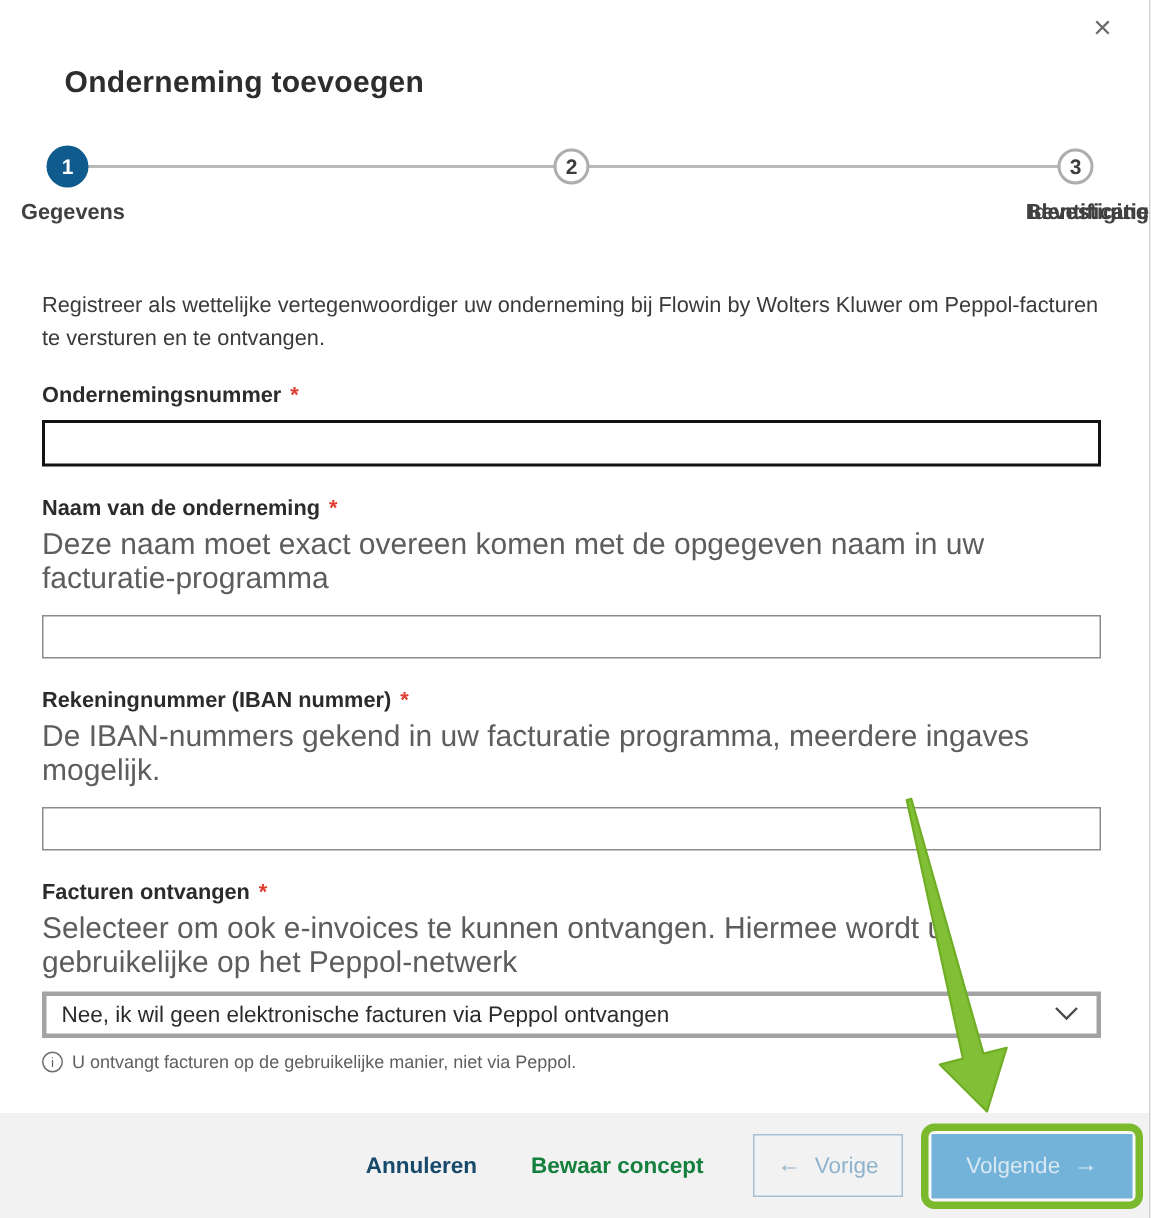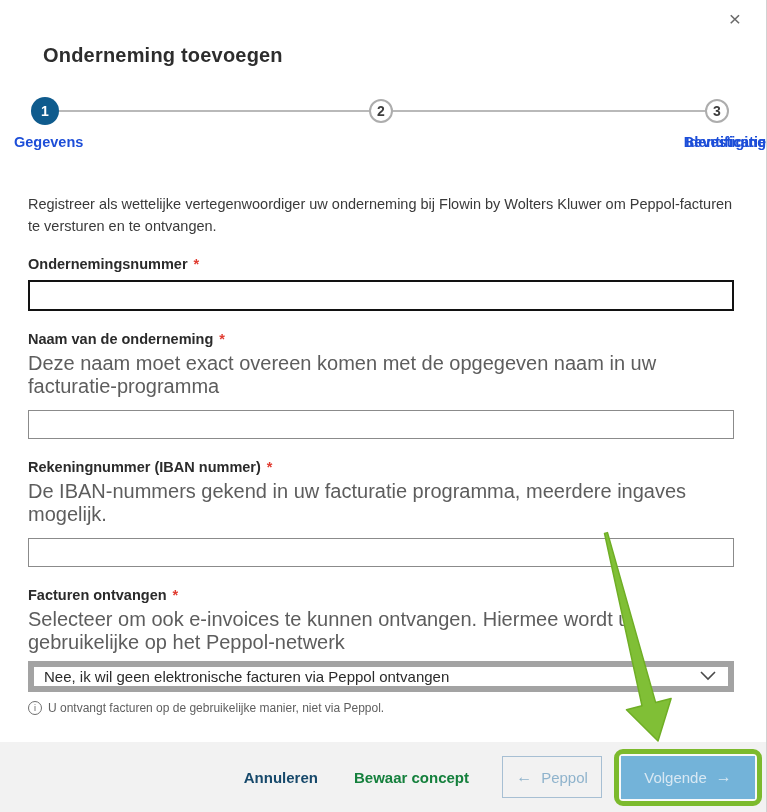--- a/index.html
+++ b/index.html
@@ -18,39 +18,39 @@
   .stepper{position:relative;height:58px;margin:30px -32px 0 -28px;}
   .stepper .track{position:absolute;left:48px;right:52px;top:13px;height:2px;background:#b9b9b9;}
   .step-circle{
     position:absolute;border-radius:50%;display:flex;align-items:center;justify-content:center;
     font-size:14px;font-weight:700;box-sizing:border-box;background:#fff;
   }
   .step-circle.active{left:31px;top:0;width:28px;height:28px;background:#0f5b8d;color:#fff;}
   .step-circle.idle{top:2px;width:24px;height:24px;border:2px solid #adadad;color:#3c3c3c;}
   .step-circle.s2{left:369px;}
   .step-circle.s3{left:705px;}
-  .step-label{position:absolute;top:37px;font-size:14.5px;font-weight:700;color:#1d4ed8;}
+  .step-label{position:absolute;top:37px;font-size:14.5px;font-weight:700;color:#404040;}
   .step-label.l1{left:14px;}
   .step-label.l2{left:0;width:100%;text-align:right;}
   .step-label.l3{right:0;}
   
   .intro{margin:38px 0 0 0;font-size:14.5px;line-height:1.55;color:#3a3a3a;max-width:707px;}
   .field-label{margin:18px 0 0 0;font-size:14.5px;font-weight:700;color:#2b2b2b;}
   .req{color:#e03c31;margin-left:6px;}
   .helper{margin:5px 0 0 0;font-size:20px;color:#5d5d5d;}
   .txt-input{
     display:block;box-sizing:border-box;width:100%;font-family:"Liberation Sans",sans-serif;
     font-size:15px;padding:0 9px;background:#fff;outline:none;
   }
   .txt-input.focused{margin-top:8px;height:31px;border:2px solid #121212;}
   .txt-input.normal{margin-top:12px;height:29px;border:1px solid #8b8b8b;}
   .g2 .field-label,.g3 .field-label,.g4 .field-label{margin-top:20px;}
   
   .select-box{
-    margin-top:7px;box-sizing:border-box;height:31px;border:6px solid #a3a3a3;background:#fff;
+    margin-top:7px;box-sizing:border-box;height:31px;border:3px solid #a3a3a3;background:#fff;
     display:flex;align-items:center;justify-content:space-between;padding:0 12px 0 10px;
     font-size:15px;color:#2b2b2b;cursor:pointer;
   }
   .info-row{margin-top:9px;display:flex;align-items:center;gap:6px;color:#5f5f5f;font-size:12px;}
   .info-icon{
     width:12px;height:12px;border:1px solid #6f6f6f;border-radius:50%;display:inline-flex;
     align-items:center;justify-content:center;font-size:9px;color:#5f5f5f;flex:0 0 auto;
   }
   
   .footer{
@@ -145,21 +145,21 @@
       </div>
     </div>
 
   </div>
 
   <div class="footer">
     <button class="link annuleren">Annuleren</button>
     <button class="link bewaar">Bewaar concept</button>
     <button class="btn vorige">
       <span class="arrow-glyph">←</span>
-      <span>Peppol</span>
+      <span>Vorige</span>
     </button>
     <div class="green-wrap">
       <button class="btn volgende">
         <span>Volgende</span>
         <span class="arrow-glyph">→</span>
       </button>
     </div>
   </div>
 
   <svg class="anno-arrow" viewBox="0 0 180 235">

